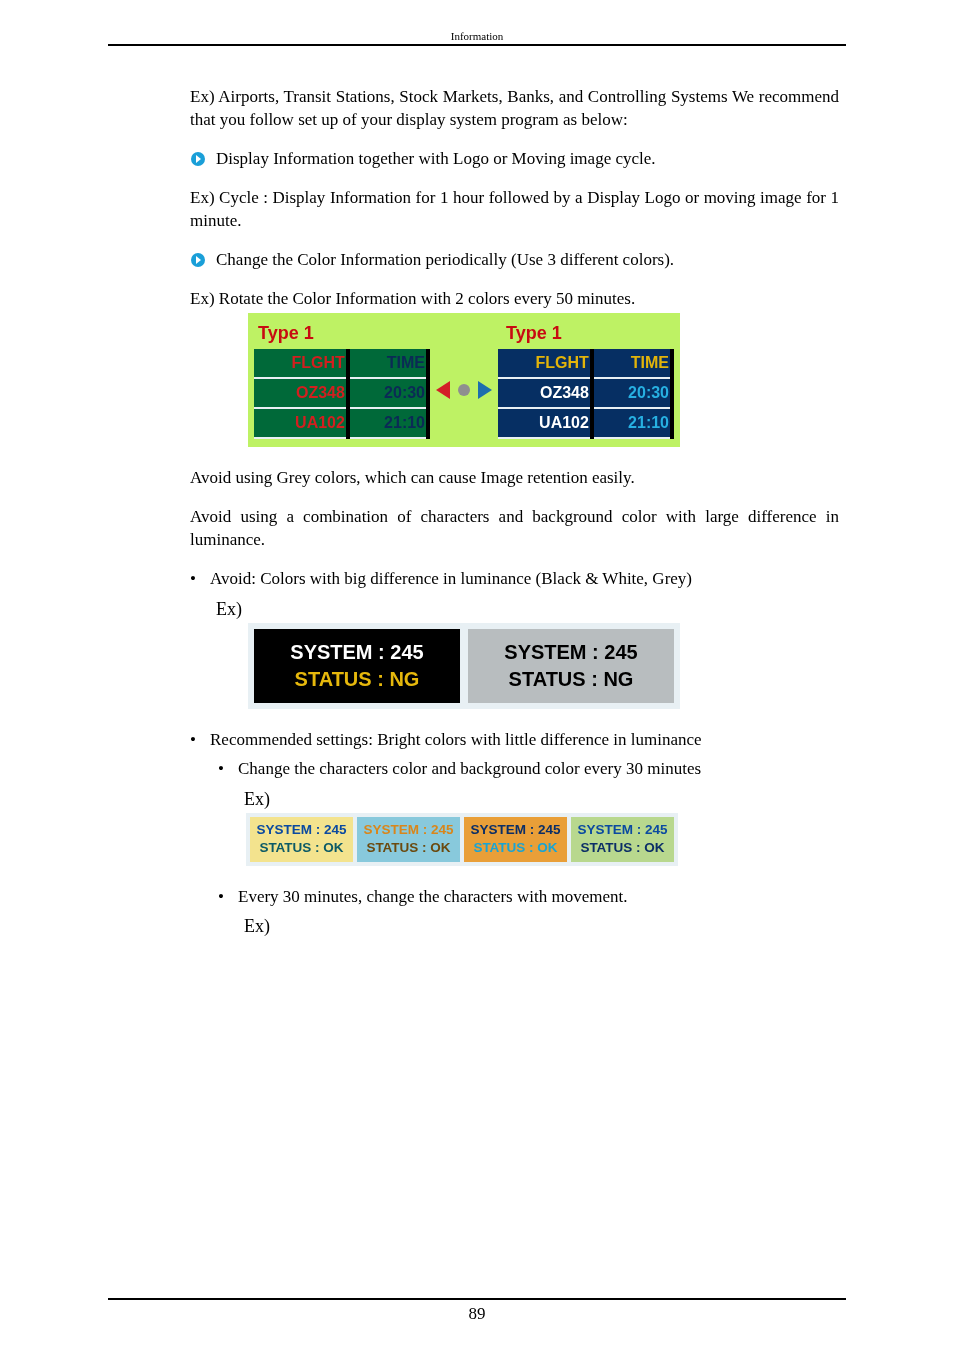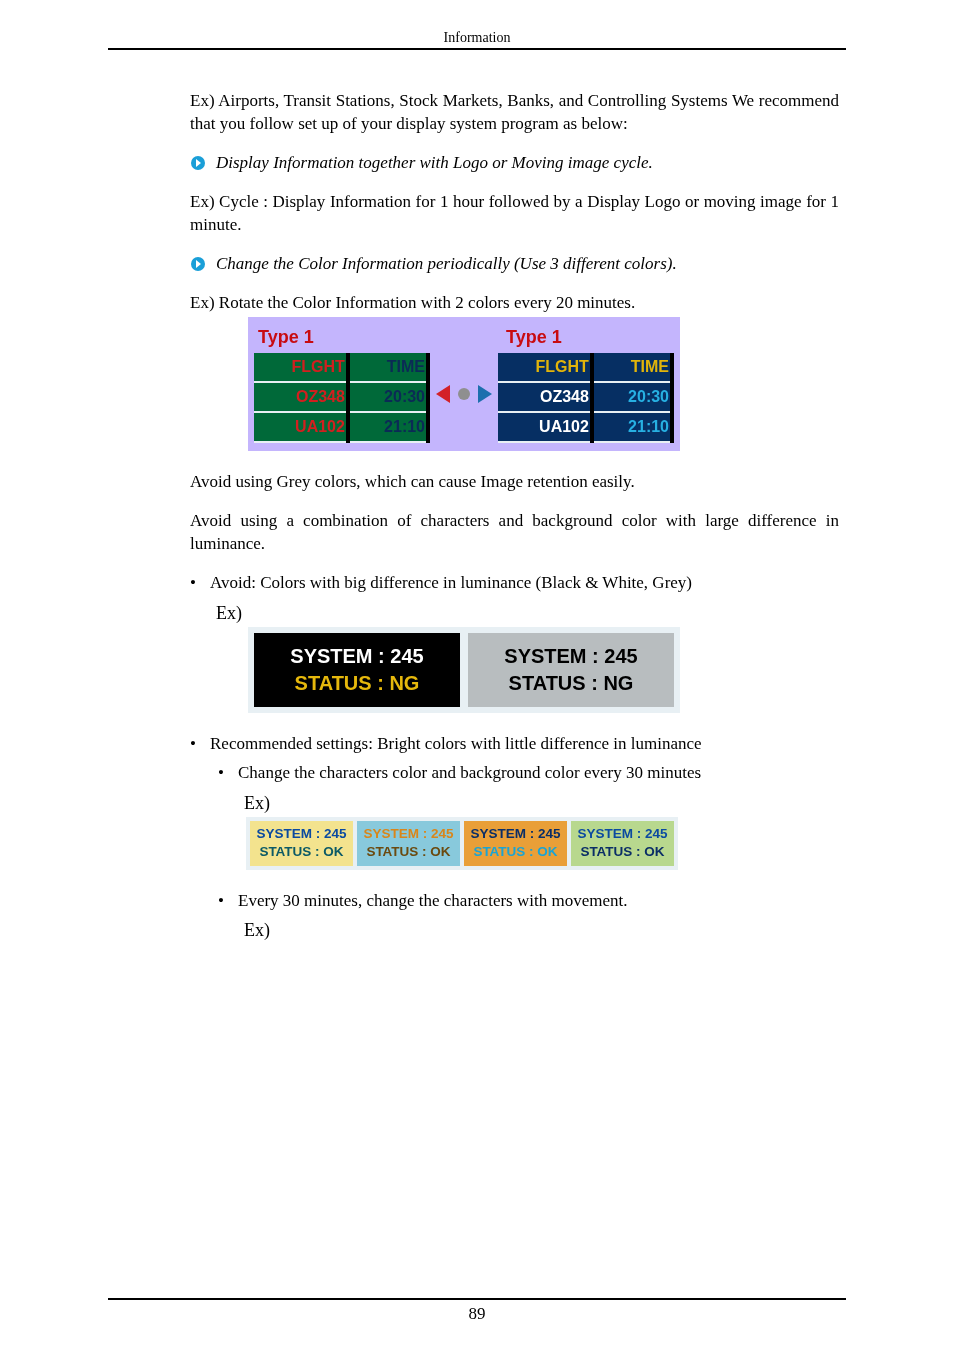--- a/index.html
+++ b/index.html
@@ -11,21 +11,21 @@
   }
   .page {
     width: 954px;
     height: 1350px;
     box-sizing: border-box;
     padding: 30px 108px 20px 108px;
     position: relative;
   }
   .header-title {
     text-align: center;
-    font-size: 14px;
+    font-size: 11px;
     color: #000;
     padding-bottom: 2px;
   }
   .header-rule {
     border: none;
     border-top: 2px solid #000;
     margin: 0;
   }
   .content {
     margin: 40px 7px 0 82px;
@@ -42,21 +42,20 @@
     margin: 4px 0 16px 0;
   }
   .arrow-icon {
     width: 16px;
     height: 16px;
     display: inline-block;
     margin-right: 10px;
     flex: 0 0 auto;
   }
   .italic {
-    font-style: italic;
   }
   .dot-bullet {
     display: flex;
     margin: 6px 0 6px 0;
   }
   .dot-bullet .dot {
     width: 20px;
     flex: 0 0 auto;
     text-align: left;
     font-size: 17px;
@@ -66,21 +65,21 @@
   }
   .sub1 { margin-left: 28px; }
   .ex-label {
     margin: 6px 0 2px 26px;
     font-size: 18px;
   }
   
   .fig1 {
     width: 432px;
     margin: 2px 0 20px 58px;
-    background: #c4b5fd;
+    background: #bef264;
     padding: 4px 6px 8px 6px;
     box-sizing: border-box;
   }
   .fig1-row {
     display: flex;
     align-items: center;
   }
   .type-label {
     color: #c80b11;
     font-family: Arial, sans-serif;
@@ -214,21 +213,21 @@
     <div class="bullet-line">
       <span class="arrow-icon">
         <svg viewBox="0 0 16 16" width="16" height="16">
           <circle cx="8" cy="8" r="7" fill="#1a9fd8"></circle>
           <path d="M6 4 L11 8 L6 12 Z" fill="#ffffff"></path>
         </svg>
       </span>
       <span class="italic">Change the Color Information periodically (Use 3 different colors).</span>
     </div>
 
-    <p class="para" style="margin-bottom:2px">Ex) Rotate the Color Information with 2 colors every 20 minutes.</p>
+    <p class="para" style="margin-bottom:2px">Ex) Rotate the Color Information with 2 colors every 50 minutes.</p>
 
     <div class="fig1">
       <div class="type-cols">
         <div class="type-label type-col-left">Type 1</div>
         <div class="type-col-gap"></div>
         <div class="type-label">Type 1</div>
       </div>
       <div class="fig1-row">
         <table class="tbl tbl-left">
           <tbody>

